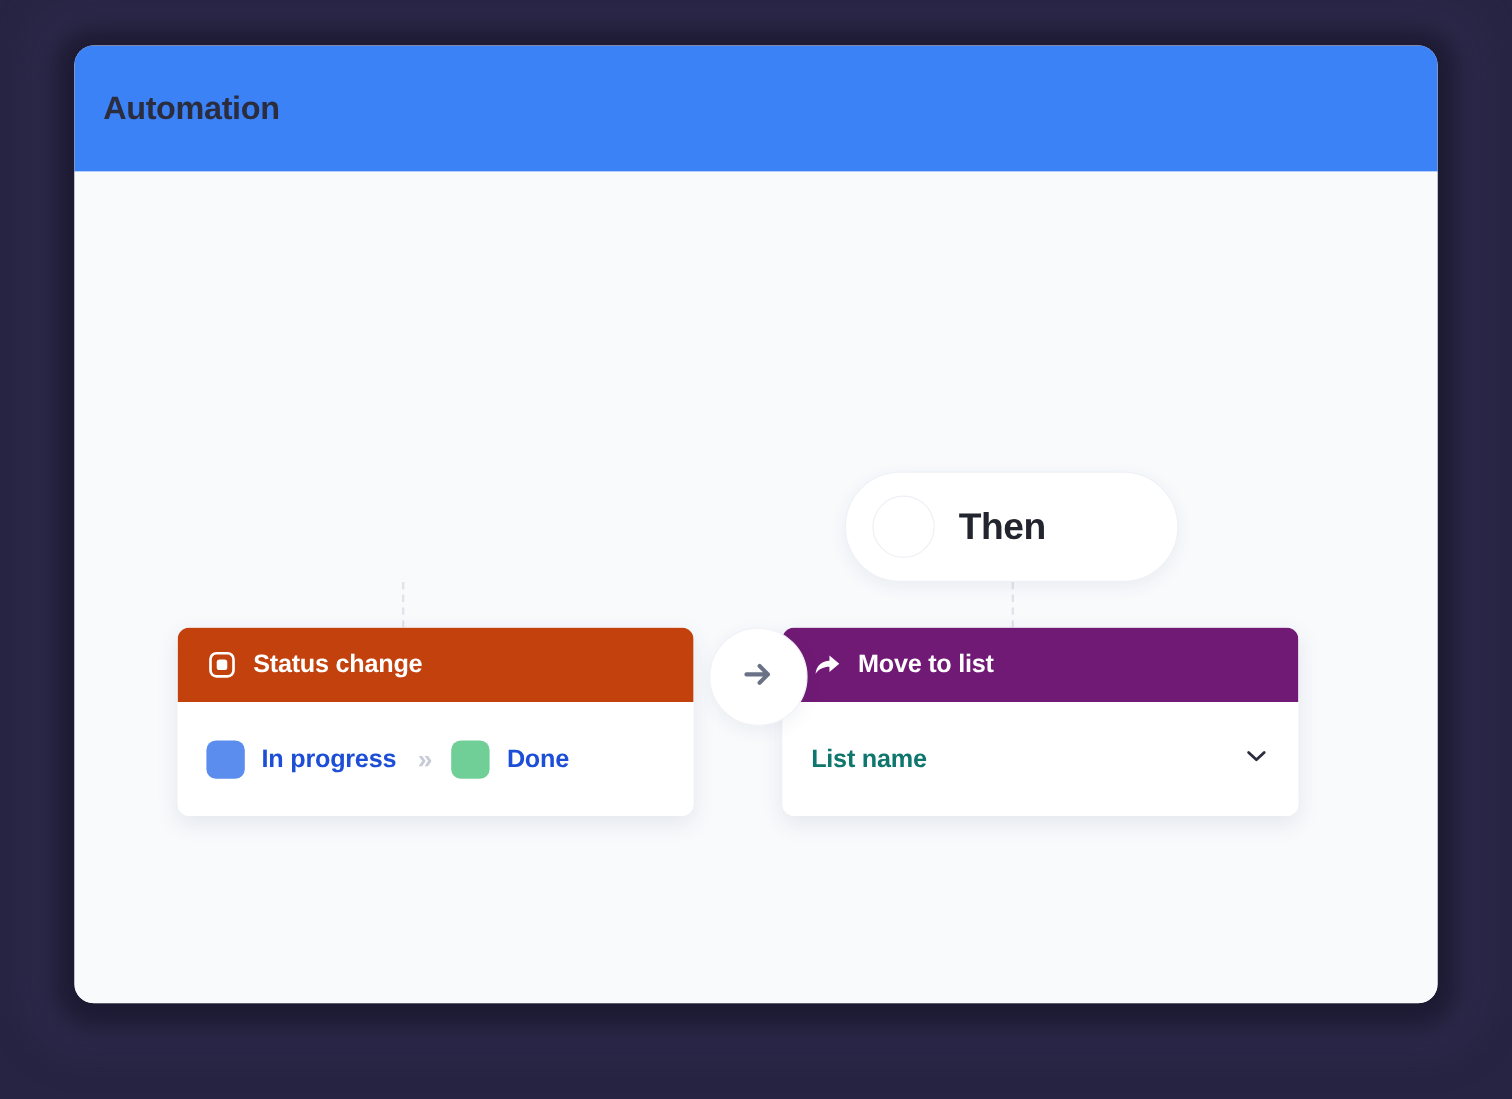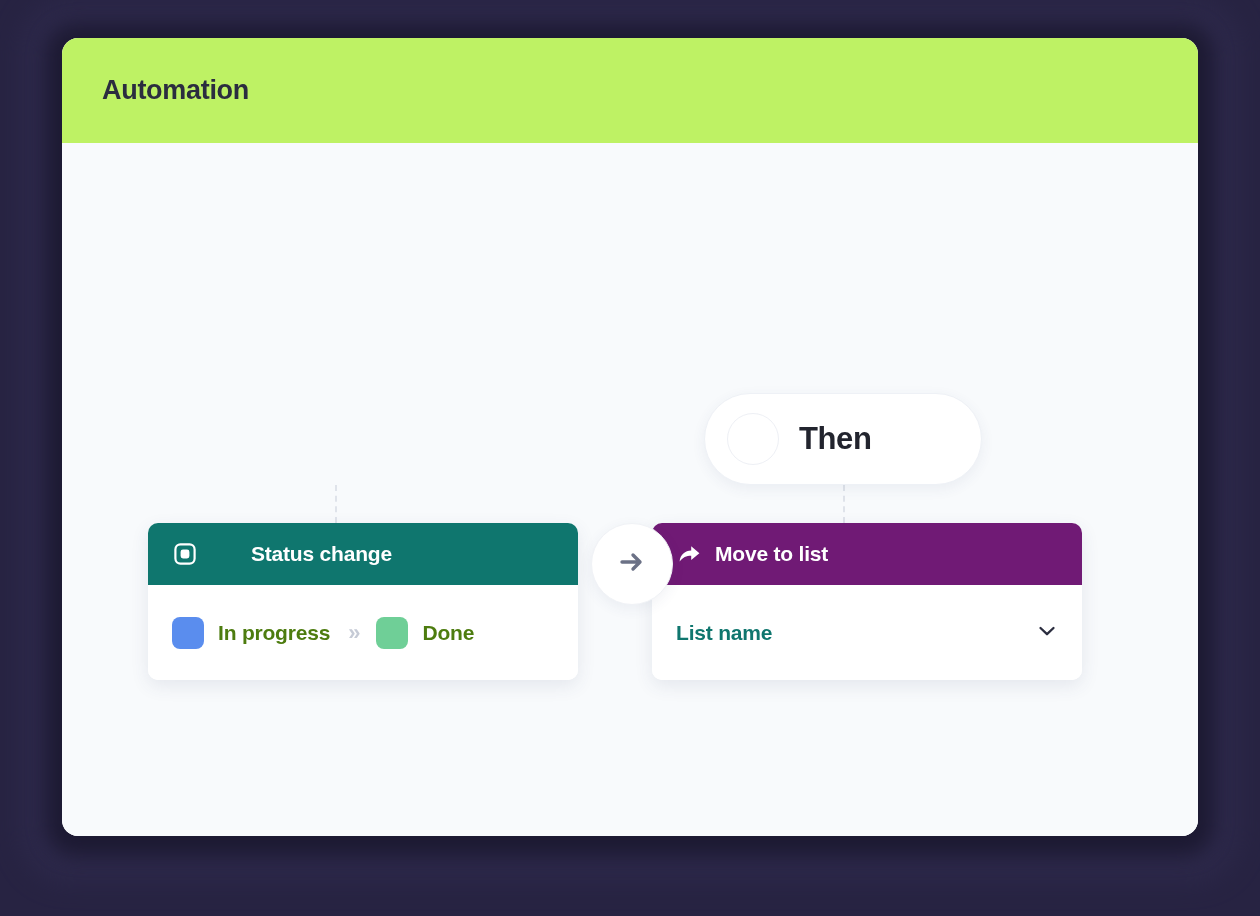--- a/index.html
+++ b/index.html
@@ -50,24 +50,24 @@
     background: #ffffff;
     overflow: hidden;
     display: flex;
     flex-direction: column;
   }
 
   
   #window-header {
     height: 105px;
     flex: 0 0 105px;
-    background: #bef264;
-    display: flex;
-    align-items: center;
-    padding-left: 40px;
+    background: #3b82f6;
+    display: flex;
+    align-items: center;
+    padding-left: 24px;
   }
 
   #page-title {
     font-size: 27px;
     font-weight: bold;
     color: #2b2d3f;
     letter-spacing: -0.3px;
   }
 
   
@@ -143,21 +143,21 @@
     box-shadow: 0 6px 18px rgba(60,72,110,.10);
     z-index: 2;
   }
 
   .card-header {
     height: 62px;
     display: flex;
     align-items: center;
     padding-left: 24px;
   }
-  #card-trigger  .card-header { background: #0f766e; gap: 40px; }
+  #card-trigger  .card-header { background: #c2410c; }
   #card-action   .card-header { background: #701a75; text-align: center; }
 
   .card-header-icon {
     width: 26px;
     height: 26px;
     display: flex;
     align-items: center;
     justify-content: center;
     flex: 0 0 26px;
   }
@@ -181,21 +181,21 @@
   .status-chip { display: flex; align-items: center; }
   .status-swatch {
     width: 32px; height: 32px;
     border-radius: 8px;
     flex: 0 0 32px;
   }
   .status-name {
     margin-left: 14px;
     font-size: 21px;
     font-weight: bold;
-    color: #4d7c0f;
+    color: #1d4ed8;
     letter-spacing: -0.2px;
   }
   #status-arrow {
     margin: 0 18px;
     color: #c6cbd6;
     font-size: 22px;
     line-height: 1;
     letter-spacing: -2px;
     font-weight: bold;
   }

